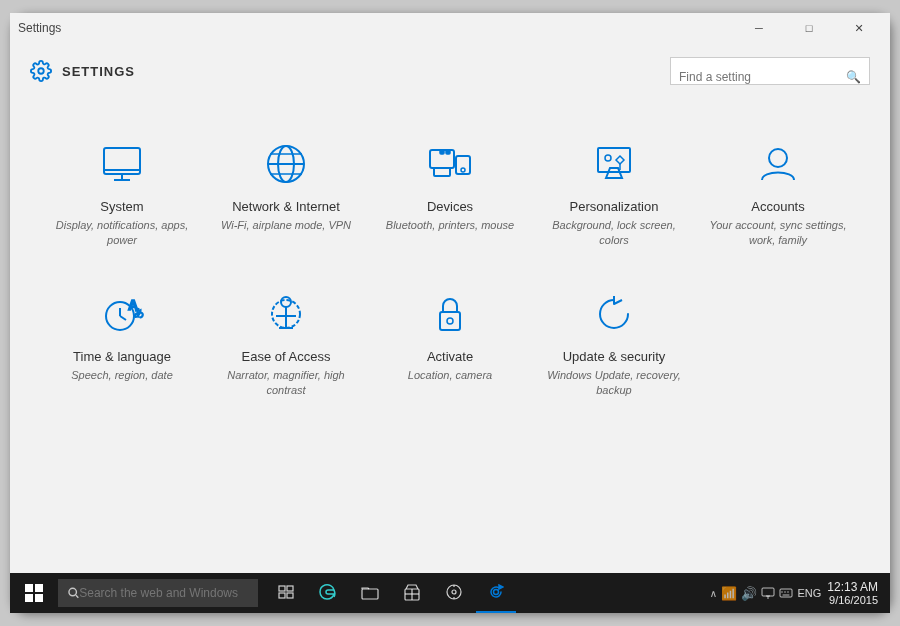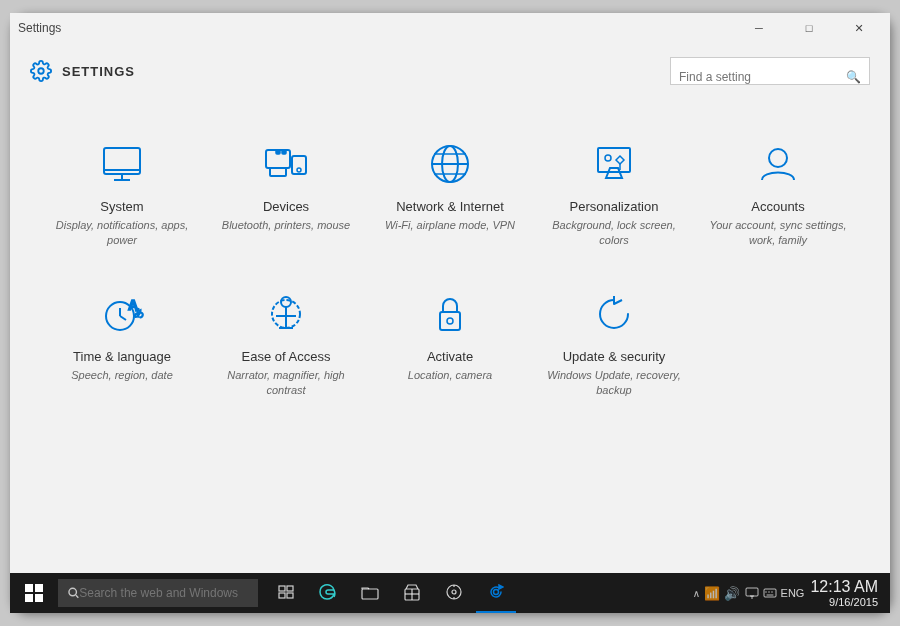--- a/index.html
+++ b/index.html
@@ -264,21 +264,21 @@
       color: rgba(255,255,255,0.8);
       font-size: 11px;
     }
 
     .tray-clock {
       text-align: right;
       color: rgba(255,255,255,0.9);
     }
 
     .tray-time {
-      font-size: 16px;
+      font-size: 12px;
       display: block;
     }
 
     .tray-date {
       font-size: 11px;
       display: block;
     }
   </style>
 </head>
 <body>
@@ -322,44 +322,44 @@
             <line x1="6" y1="30" x2="42" y2="30" stroke="#0078d7" stroke-width="2"></line>
           </svg>
         </div>
         <span class="setting-name">System</span>
         <span class="setting-desc">Display, notifications, apps, power</span>
       </div>
 
       <div class="setting-item">
         <div class="setting-icon">
           <svg viewBox="0 0 48 48">
+            <circle cx="24" cy="24" r="18" stroke="#0078d7" stroke-width="2"></circle>
+            <ellipse cx="24" cy="24" rx="8" ry="18" stroke="#0078d7" stroke-width="2"></ellipse>
+            <line x1="6" y1="24" x2="42" y2="24" stroke="#0078d7" stroke-width="2"></line>
+            <line x1="8" y1="14" x2="40" y2="14" stroke="#0078d7" stroke-width="1.5"></line>
+            <line x1="8" y1="34" x2="40" y2="34" stroke="#0078d7" stroke-width="1.5"></line>
+          </svg>
+        </div>
+        <span class="setting-name">Network &amp; Internet</span>
+        <span class="setting-desc">Wi-Fi, airplane mode, VPN</span>
+      </div>
+
+      <div class="setting-item">
+        <div class="setting-icon">
+          <svg viewBox="0 0 48 48">
             <rect x="4" y="10" width="24" height="18" rx="2" stroke="#0078d7" stroke-width="2"></rect>
             <rect x="8" y="28" width="16" height="8" rx="1" stroke="#0078d7" stroke-width="2"></rect>
             <rect x="30" y="16" width="14" height="18" rx="2" stroke="#0078d7" stroke-width="2"></rect>
             <circle cx="37" cy="30" r="2" stroke="#0078d7" stroke-width="1.5"></circle>
             <rect x="14" y="10" width="4" height="4" rx="1" fill="#0078d7"></rect>
             <rect x="20" y="10" width="4" height="4" rx="1" fill="#0078d7"></rect>
           </svg>
         </div>
         <span class="setting-name">Devices</span>
         <span class="setting-desc">Bluetooth, printers, mouse</span>
-      </div>
-
-      <div class="setting-item">
-        <div class="setting-icon">
-          <svg viewBox="0 0 48 48">
-            <circle cx="24" cy="24" r="18" stroke="#0078d7" stroke-width="2"></circle>
-            <ellipse cx="24" cy="24" rx="8" ry="18" stroke="#0078d7" stroke-width="2"></ellipse>
-            <line x1="6" y1="24" x2="42" y2="24" stroke="#0078d7" stroke-width="2"></line>
-            <line x1="8" y1="14" x2="40" y2="14" stroke="#0078d7" stroke-width="1.5"></line>
-            <line x1="8" y1="34" x2="40" y2="34" stroke="#0078d7" stroke-width="1.5"></line>
-          </svg>
-        </div>
-        <span class="setting-name">Network &amp; Internet</span>
-        <span class="setting-desc">Wi-Fi, airplane mode, VPN</span>
       </div>
 
       <div class="setting-item">
         <div class="setting-icon">
           <svg viewBox="0 0 48 48">
             <rect x="8" y="8" width="32" height="24" rx="1" stroke="#0078d7" stroke-width="2"></rect>
             <path d="M16 38 L20 28 L28 28 L32 38Z" stroke="#0078d7" stroke-width="2" fill="none"></path>
             <path d="M26 20 L30 16 L34 20 L30 24Z" stroke="#0078d7" stroke-width="1.5" fill="none"></path>
             <line x1="30" y1="24" x2="30" y2="30" stroke="#0078d7" stroke-width="1.5"></line>
             <circle cx="18" cy="18" r="3" stroke="#0078d7" stroke-width="1.5"></circle>

